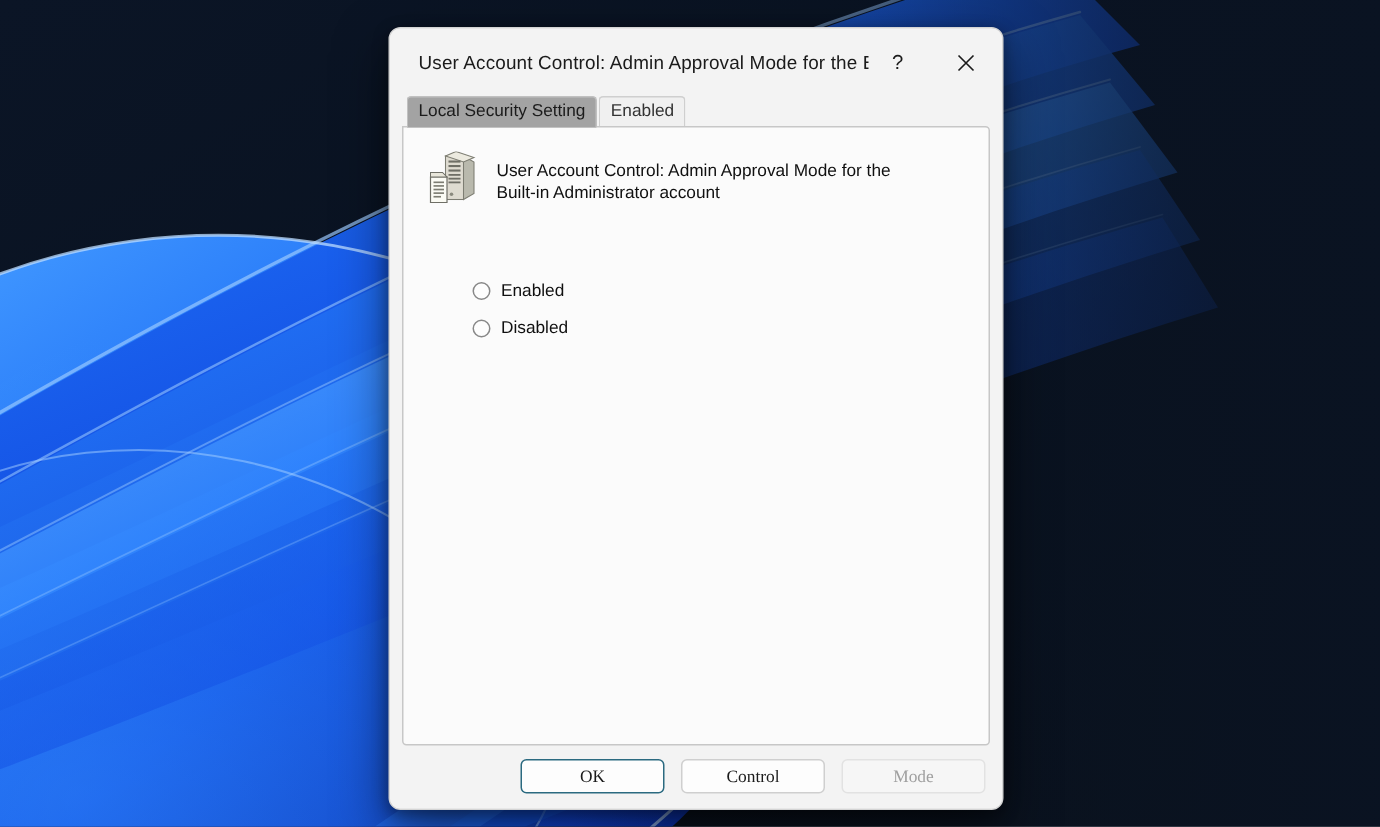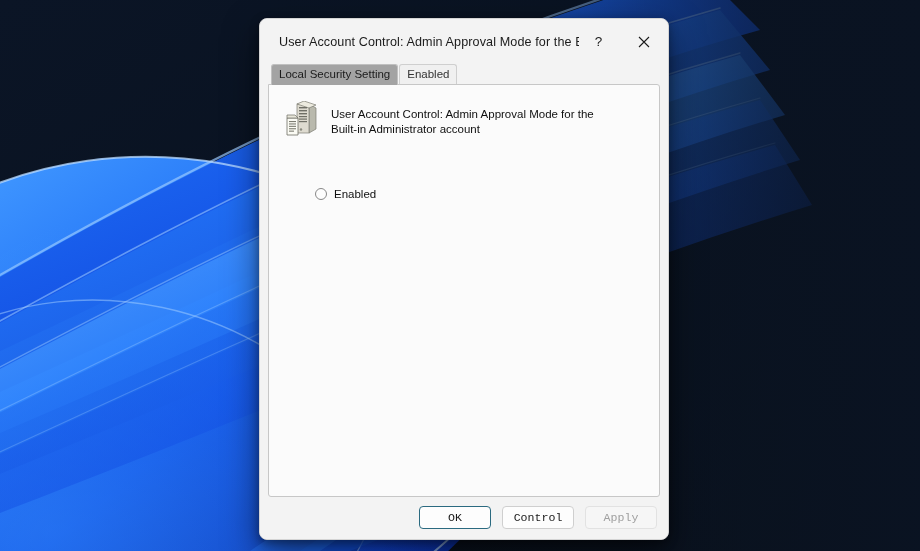--- a/index.html
+++ b/index.html
@@ -161,24 +161,24 @@
     flex: 0 0 42px;
     height: 42px;
     background: #f3f3f3;
     display: flex;
     align-items: center;
     justify-content: flex-end;
     gap: 11px;
     padding: 0 11px 2px 0;
   }
   .dlg-btn {
-    width: 72px;
+    width: 96px;
     height: 23px;
     font-size: 11.6px;
-    font-family: Liberation Mono, monospace;
+    font-family: Liberation Serif, serif;
     border-radius: 4px;
     display: flex;
     align-items: center;
     justify-content: center;
     cursor: default;
     user-select: none;
   }
   .dlg-btn.default {
     background: #fdfdfd;
     border: 1.4px solid #2b6a80;
@@ -344,23 +344,27 @@
         </svg>
       </div>
       <div id="policy-name">User Account Control: Admin Approval Mode for the Built-in Administrator account</div>
     </div>
 
     <div id="radio-group">
       <div class="radio-row">
         <span class="radio-mark"></span>
         <span class="radio-label">Enabled</span>
       </div>
+      <div class="radio-row">
+        <span class="radio-mark"></span>
+        <span class="radio-label">Disabled</span>
+      </div>
     </div>
 
   </div>
 
   <div id="footer">
     <div class="dlg-btn default">OK</div>
     <div class="dlg-btn normal">Control</div>
-    <div class="dlg-btn disabled">Apply</div>
+    <div class="dlg-btn disabled">Mode</div>
   </div>
 
 </div>
 
 </body></html>

